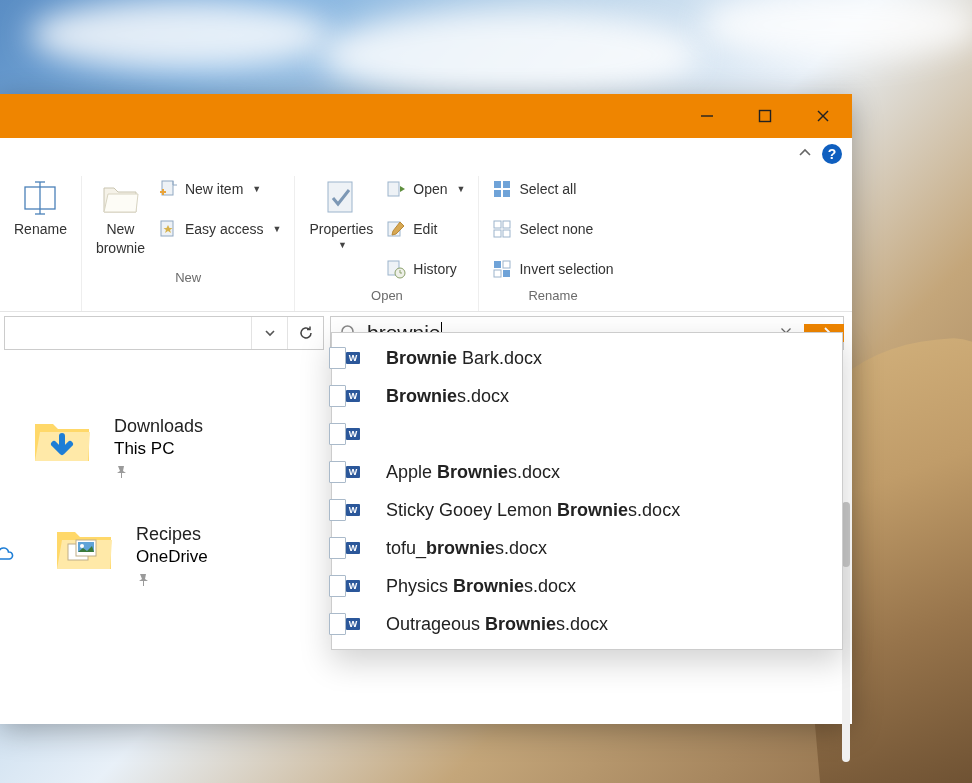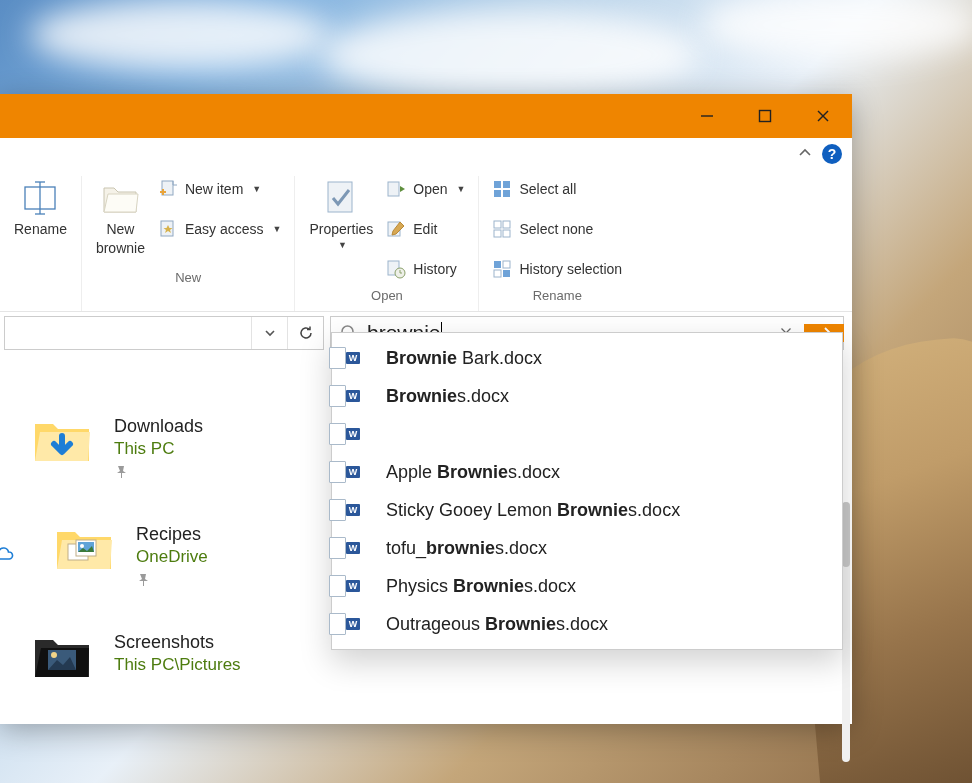--- a/index.html
+++ b/index.html
@@ -136,21 +136,21 @@
     display:flex; flex-direction:column; gap:40px;
   }
   .folder-item { display:flex; align-items:flex-start; gap:22px; }
   .cloud-ind {
     width:24px; margin-left:-40px; margin-right:16px; margin-top:20px; color:#1e7ed6;
   }
   .folder-icon { width:60px; height:52px; position:relative; }
   .folder-icon svg{width:60px;height:52px;}
   .folder-text { display:flex; flex-direction:column; gap:2px; padding-top:2px;}
   .folder-name { font-size:18px; color:#222;}
-  .folder-loc { font-size:17px; color:#4d7c0f;}
+  .folder-loc { font-size:17px; color:#000000;}
   .pin { color:#888; font-size:15px; margin-top:4px;}
 
   .suggestions {
     position:absolute;
     left: 331px;
     top: 380px;
     transform: translateY(-336px);
     width: 478px;
     background:#fff;
     border:1px solid #ccc;
@@ -351,21 +351,21 @@
           </div>
           <div class="small-btn">
             <span class="ic">
               <svg viewBox="0 0 20 20">
                   <rect x="2" y="2" width="7" height="7" fill="#6fa3d8"></rect>
                   <rect x="11" y="2" width="7" height="7" fill="none" stroke="#9cb4cc"></rect>
                   <rect x="2" y="11" width="7" height="7" fill="none" stroke="#9cb4cc"></rect>
                   <rect x="11" y="11" width="7" height="7" fill="#6fa3d8"></rect>
                 </svg>
             </span>
-            <span>History selection</span>
+            <span>Invert selection</span>
           </div>
         </div>
       </div>
       <div class="group-label">Rename</div>
     </div>
   </div>
 
   <div class="addr-row">
     <div class="addr-bar">
       <div class="addr-space"></div>
@@ -439,33 +439,20 @@
               <path d="M24 30 l5 -4 l4 3 l5 -5 l2 6 z" fill="#3b7a3b"></path>
             </svg></div>
           <div class="folder-text">
             <div class="folder-name">Recipes</div>
             <div class="folder-loc">OneDrive</div>
             <div class="pin"><svg width="14" height="14" viewBox="0 0 14 14">
                 <path d="M4 1 h6 l-1 5 l3 2 h-4 v5 l-1 0 v-5 h-4 l3 -2 z" fill="#9a9a9a"></path>
               </svg></div>
           </div>
         </div>
-        <div class="folder-item">
-          <div class="folder-icon"><svg viewBox="0 0 60 52">
-              <path d="M3 10 h18 l5 5 h31 v32 h-54 z" fill="#2a2a2a"></path>
-              <path d="M3 47 L9 18 h48 L56 47 z" fill="#101010"></path>
-              <rect x="16" y="20" width="28" height="20" fill="#3a5a7a"></rect>
-              <path d="M16 40 l9 -10 l6 5 l7 -8 l6 13 z" fill="#243a52"></path>
-              <circle cx="22" cy="25" r="3" fill="#f2d488"></circle>
-            </svg></div>
-          <div class="folder-text">
-            <div class="folder-name">Screenshots</div>
-            <div class="folder-loc">This PC\Pictures</div>
-          </div>
-        </div>
       </div>
   </div>
 
   <div class="suggestions" id="suggestions" style="top: 238px; left: 331px; width: 512px;">
       <div class="sugg-item">
         <span class="doc-ic"><span class="word-ic"><span class="word-page"></span><span class="word-badge">W</span></span></span>
         <span><b>Brownie</b> Bark.docx</span>
       </div>
       <div class="sugg-item">
         <span class="doc-ic"><span class="word-ic"><span class="word-page"></span><span class="word-badge">W</span></span></span>

